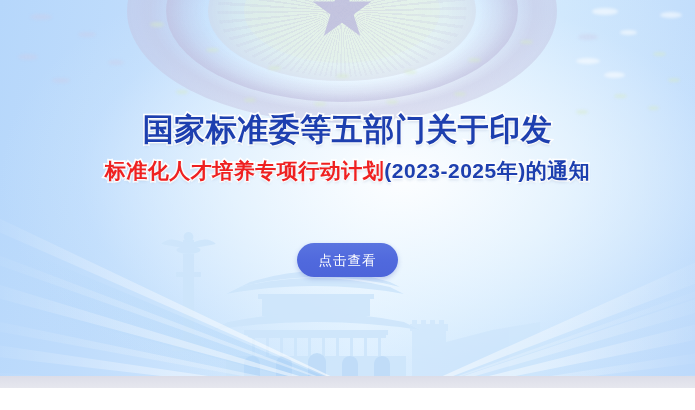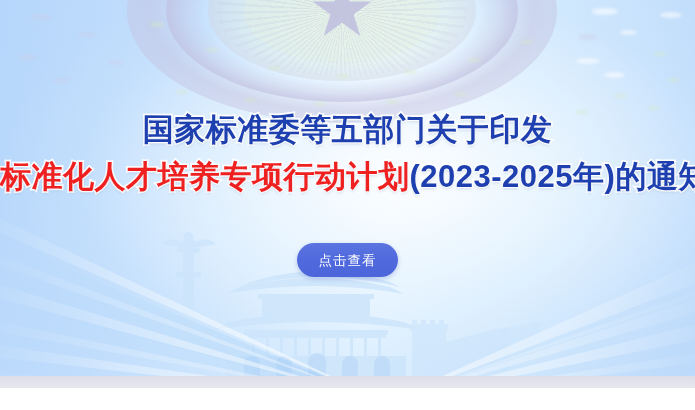--- a/index.html
+++ b/index.html
@@ -154,21 +154,21 @@
     text-shadow:
       0 1px 0 rgba(255,255,255,0.9),
       0 2px 3px rgba(120,150,190,0.30);
   }
   #title-line-1 {
     font-size: 31px;
     color: #1d3faf;
     margin-bottom: 12px;
   }
   #title-line-2 {
-    font-size: 31px;
+    font-size: 21px;
   }
   #title-line-2 .seg-red { color: #ef2020; }
   #title-line-2 .seg-blue { color: #1d3faf; }
 
   
   #cta-wrap {
     position: absolute;
     left: 0;
     top: 243px;
     width: 695px;

